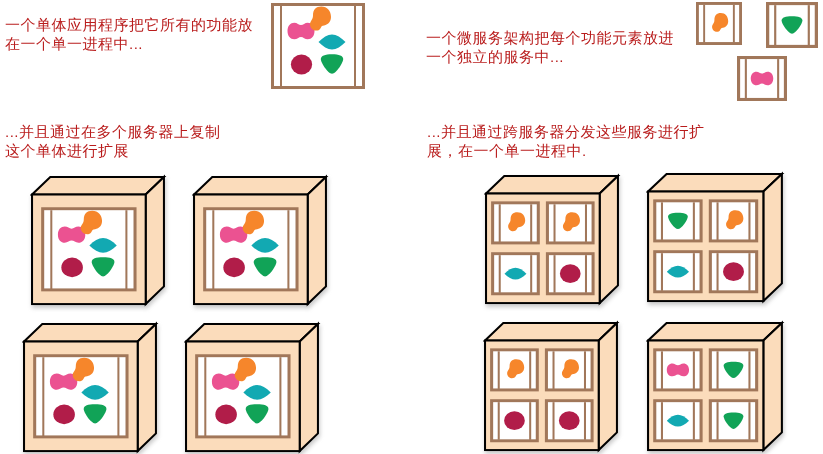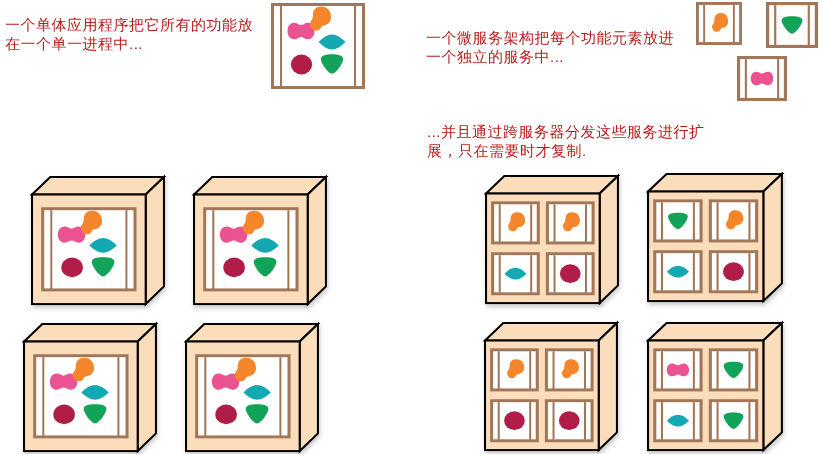--- a/index.html
+++ b/index.html
@@ -44,22 +44,24 @@
     </symbol>
   </defs>
 </svg>
 
 <div class="canvas">
 
   <div class="caption" style="left:5px;top:15px;width:262px">一个单体应用程序把它所有的功能放
 在一个单一进程中...</div>
   <div class="caption" style="left:426px;top:28px;width:272px">一个微服务架构把每个功能元素放进
 一个独立的服务中...</div>
+  <div class="caption" style="left:5px;top:122px;width:262px">...并且通过在多个服务器上复制
+这个单体进行扩展</div>
   <div class="caption" style="left:427px;top:122px;width:300px">...并且通过跨服务器分发这些服务进行扩
-展，只在需要时才复制.</div>
+展，在一个单一进程中.</div>
 
   <div class="graphic" style="left:271px;top:3px;width:94px;height:86px">
       <svg viewBox="0 0 94 86" preserveAspectRatio="none" xmlns="http://www.w3.org/2000/svg">
         <g transform="translate(0,0)">
      <rect x="1.5" y="1.5" width="91" height="83" fill="#fff" stroke="#a1775a" stroke-width="3"></rect>
      <line x1="10" y1="3" x2="10" y2="84.5" stroke="#a1775a" stroke-width="2"></line>
      <line x1="84" y1="3" x2="84" y2="84.5" stroke="#a1775a" stroke-width="2"></line>
      <use href="#sym-bowtie" x="15" y="13" width="30" height="30" fill="#eb5291"></use>
           <use href="#sym-blob" x="33" y="2" width="30" height="30" fill="#f6862b"></use>
           <use href="#sym-lens" x="46" y="24" width="30" height="30" fill="#12a9b2"></use>

